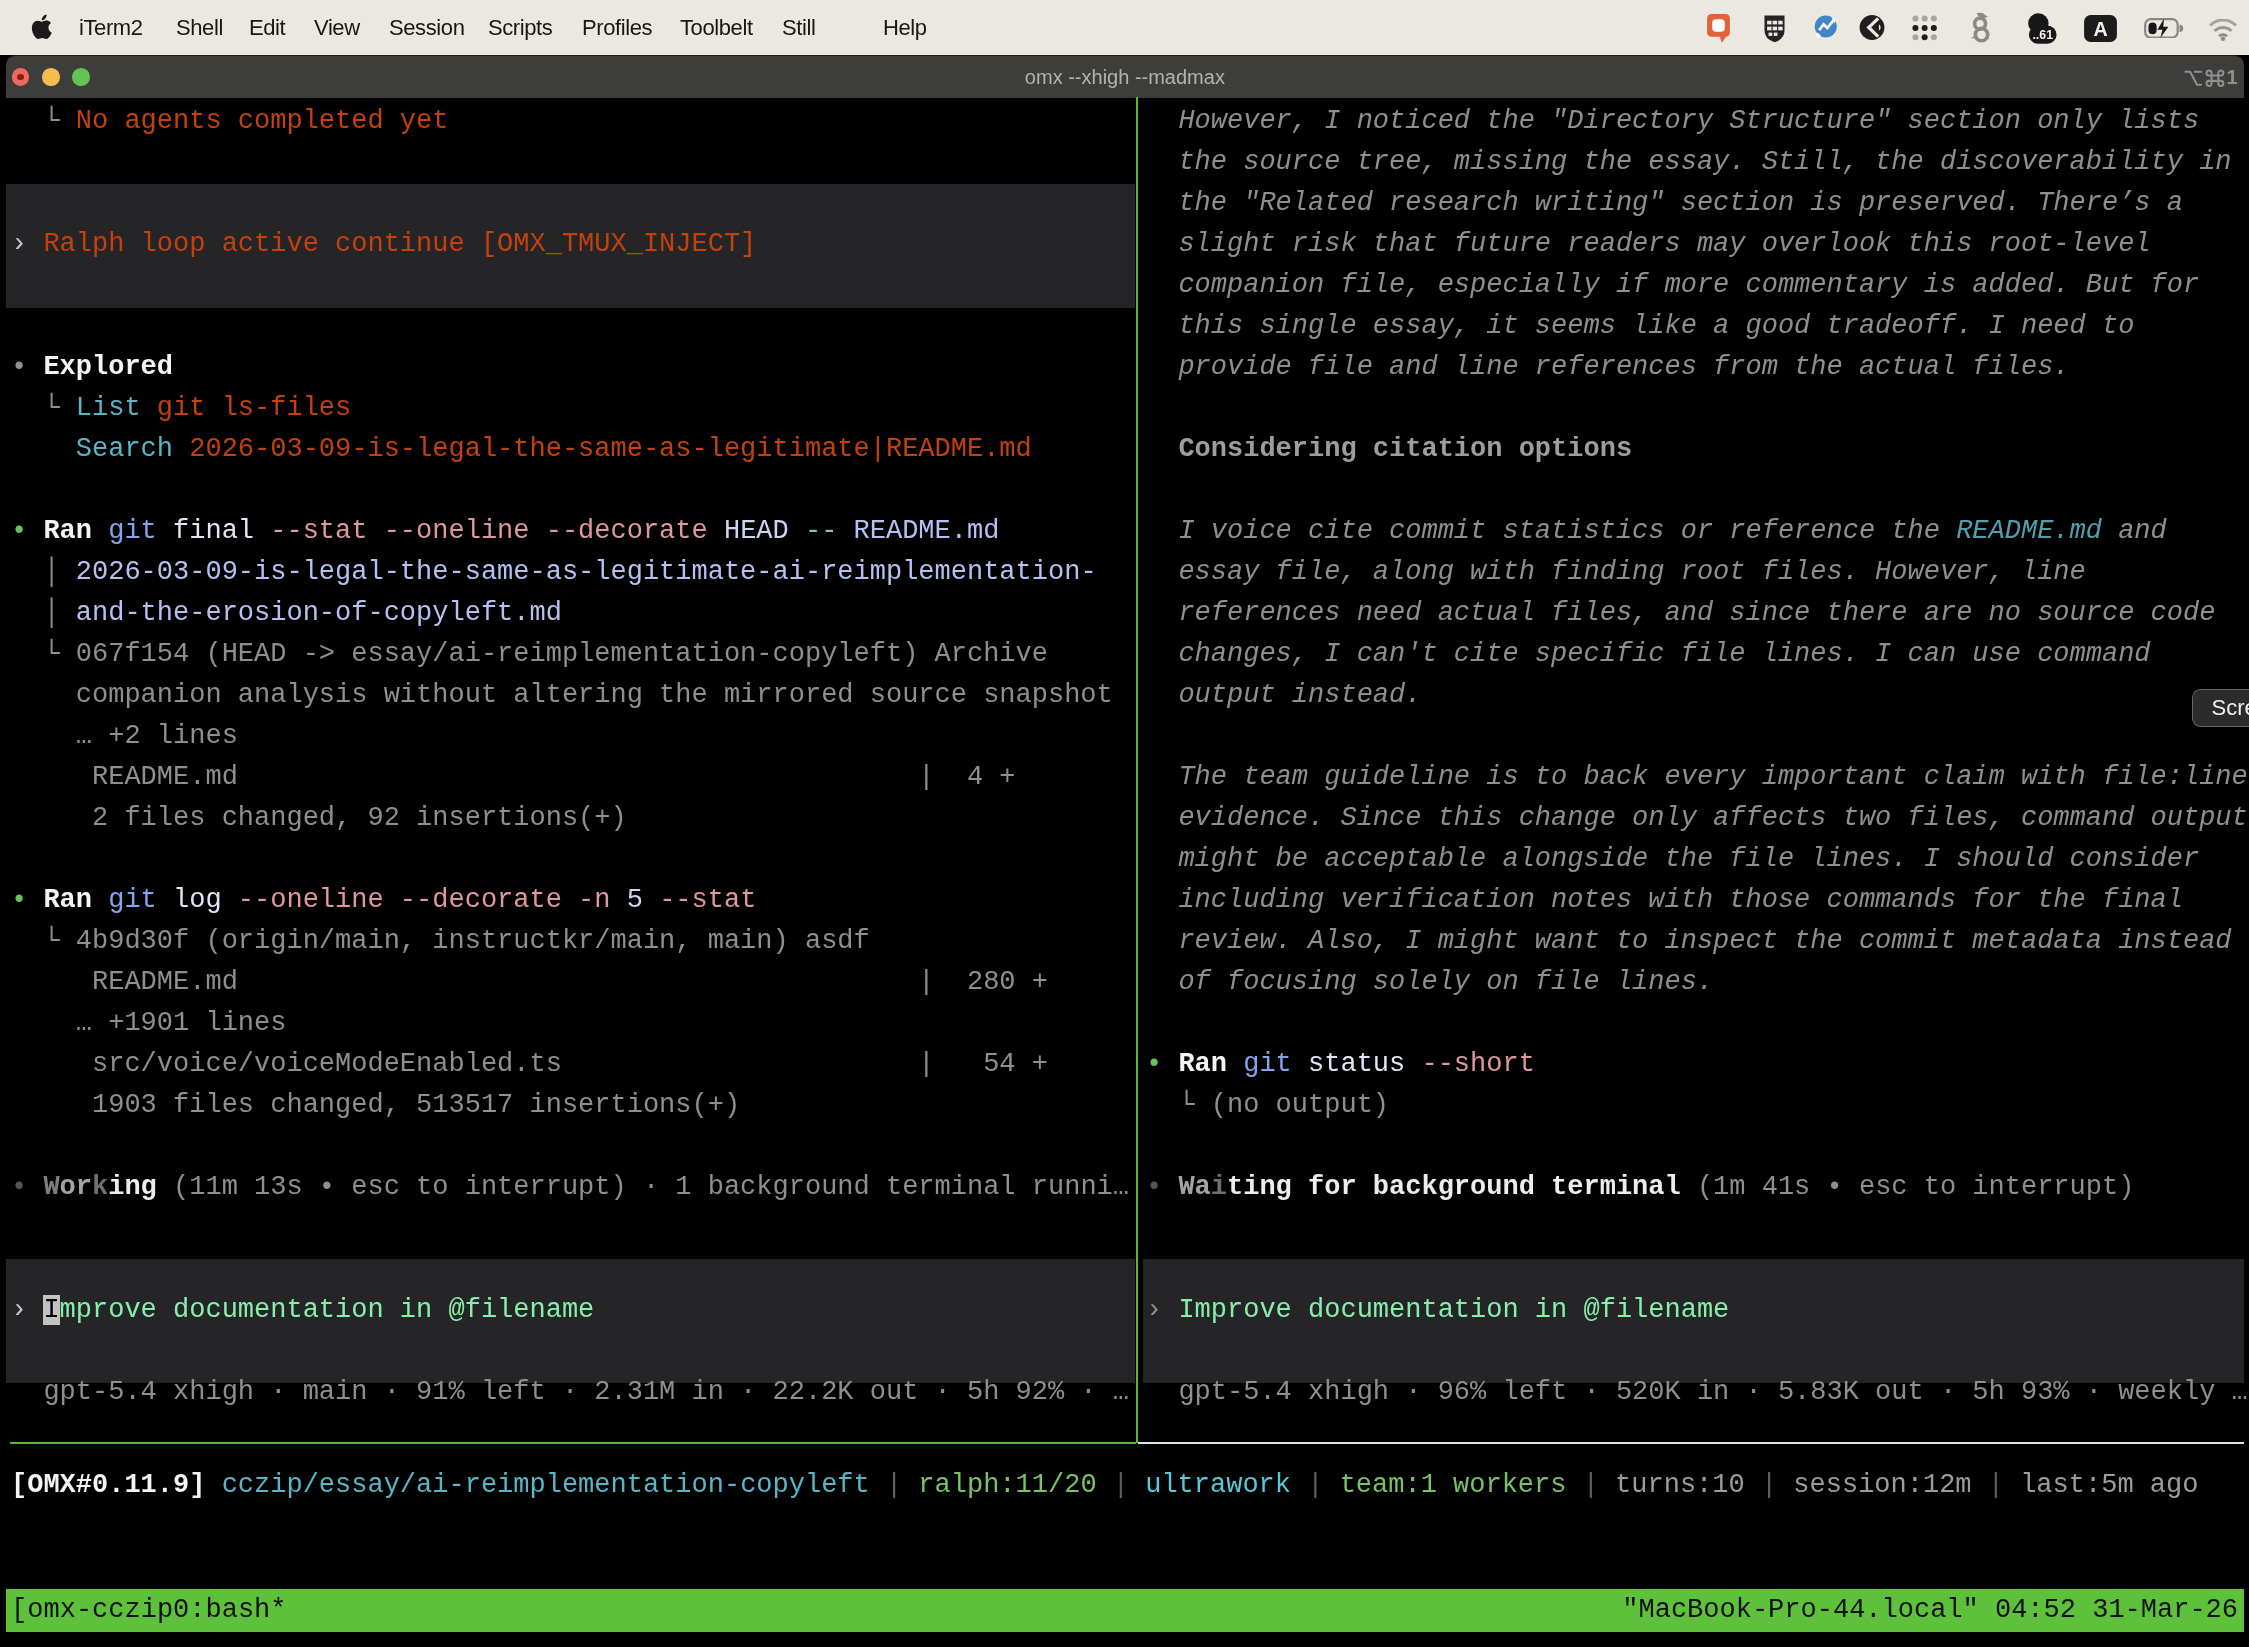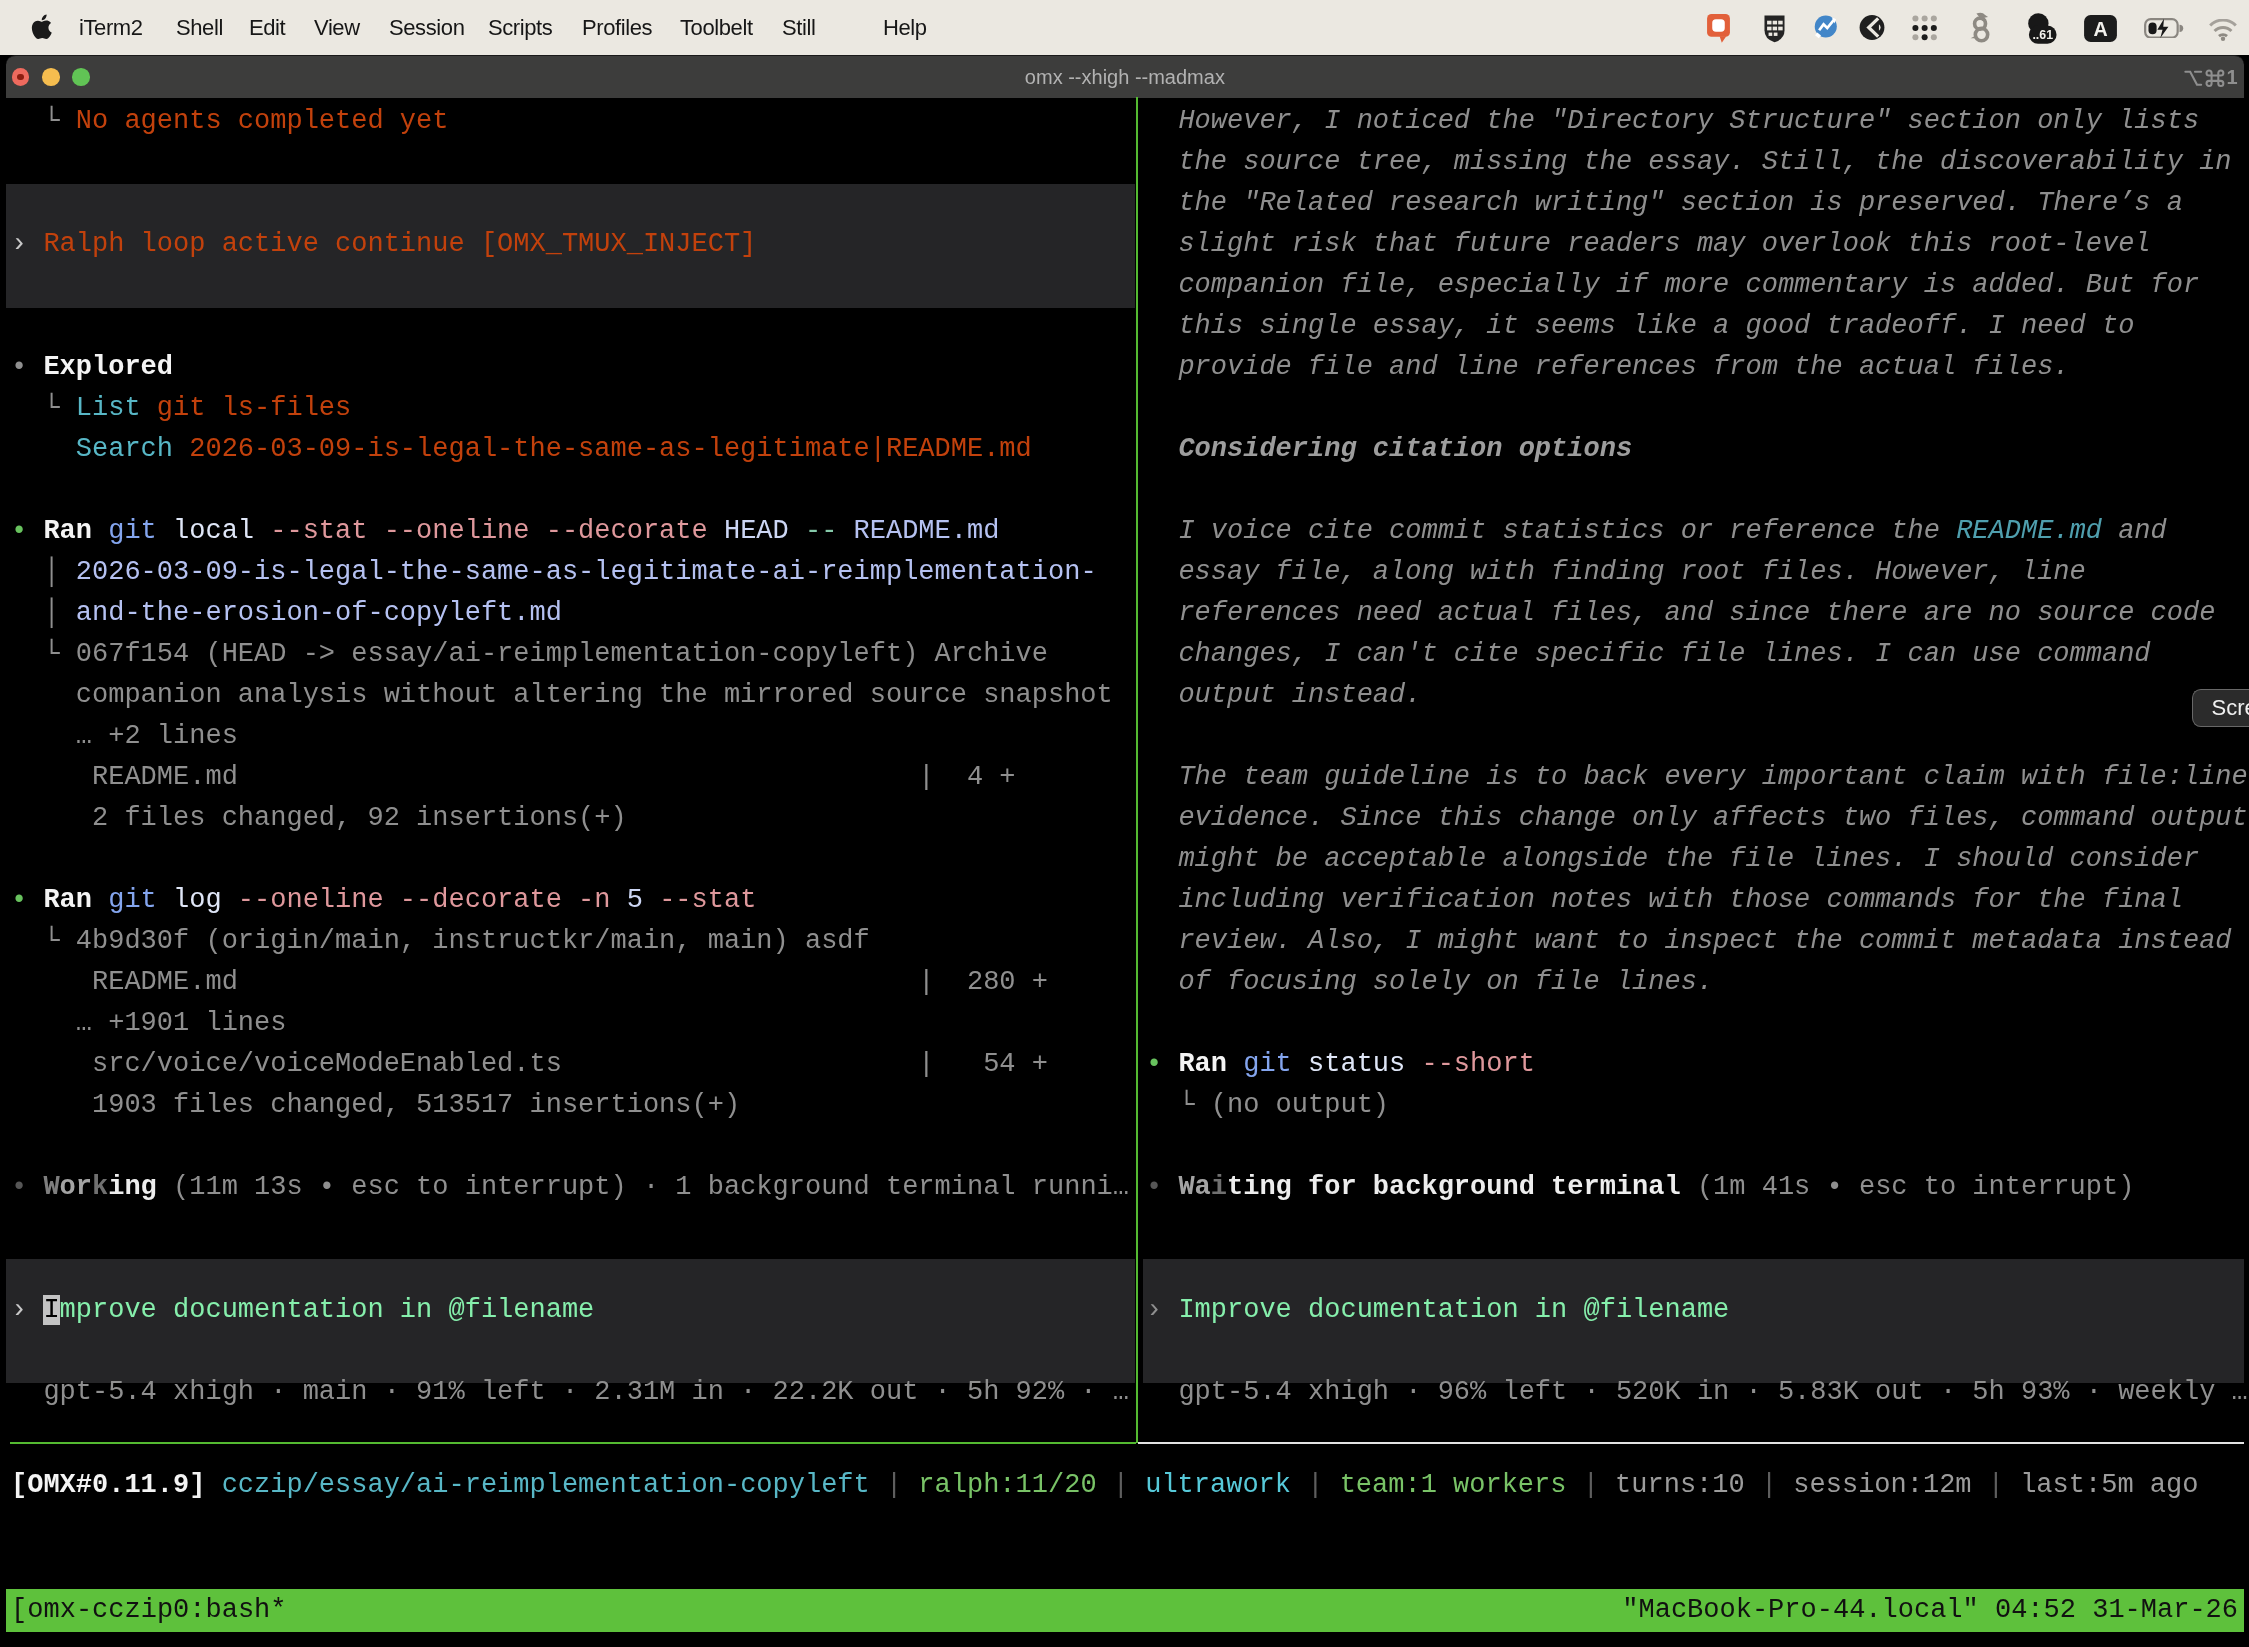--- a/index.html
+++ b/index.html
@@ -34,21 +34,21 @@
 .fn{color:#b5c1f1}
 .cy{color:#58b7c6}
 .cy2{color:#57c9d9}
 .gn{color:#79c367}
 .gb{color:#68c25e}
 .gy{color:#9c9c9c}
 .sep{color:#5e5e5e}
 .inp{color:#86efac}
 .cur{background:#c3c3c3;color:#000}
 .it{color:#8f8f8f;font-style:italic}
-.itb{color:#9d9d9d;font-style:italic;font-weight:bold}
+.itb{color:#9d9d9d;font-weight:bold}
 .itc{color:#4f9fae;font-style:italic}
 #divider{position:absolute;background:#54ba31}
 #hbl{position:absolute;background:#54ba31}
 #hbr{position:absolute;background:#e3e3e3}
 #tmuxbar{position:absolute;left:5.9px;top:1589px;width:2238px;height:43px;background:#5ec13c;color:#111}
 #tmuxbar .lft{position:absolute;left:5.2px;top:0;line-height:42px}
 #tmuxbar .rgt{position:absolute;right:5.9px;top:0;line-height:42px}
 #scre{position:absolute;left:2192px;top:689px;width:58px;height:38px;background:#2b2b2b;
   border:1.5px solid #686868;border-right:none;border-radius:8.9px 0 0 8.9px;color:#f0f0f0;
   font-family:"Liberation Sans",sans-serif;font-size:22px;line-height:35px;padding-left:18.5px}
@@ -163,21 +163,21 @@
 <pre id="lpane" class="mono" style="position:absolute;left:11px;top:101px"><span class="dim">  └ </span><span class="fg">No agents completed yet</span>
 
 
 <span class="lp">› </span><span class="fg">Ralph loop active continue [OMX_TMUX_INJECT]</span>
 
 
 <span class="dim">• </span><span class="w">Explored</span>
 <span class="dim">  └ </span><span class="cy">List</span><span class="fg"> git ls-files</span>
     <span class="cy">Search</span><span class="fg"> 2026-03-09-is-legal-the-same-as-legitimate|README.md</span>
 
-<span class="gb">• </span><span class="w">Ran</span> <span class="b">git</span> <span class="sc">local</span> <span class="pk">--stat --oneline --decorate</span> <span class="pb">HEAD</span> <span class="tlg">--</span> <span class="fn">README.md</span>
+<span class="gb">• </span><span class="w">Ran</span> <span class="b">git</span> <span class="sc">final</span> <span class="pk">--stat --oneline --decorate</span> <span class="pb">HEAD</span> <span class="tlg">--</span> <span class="fn">README.md</span>
 <span class="dim">  │ </span><span class="fn">2026-03-09-is-legal-the-same-as-legitimate-ai-reimplementation-</span>
 <span class="dim">  │ </span><span class="fn">and-the-erosion-of-copyleft.md</span>
 <span class="dim">  └ 067f154 (HEAD -&gt; essay/ai-reimplementation-copyleft) Archive</span>
 <span class="dim">    companion analysis without altering the mirrored source snapshot</span>
 <span class="dim">    … +2 lines</span>
 <span class="dim">     README.md                                          |  4 +</span>
 <span class="dim">     2 files changed, 92 insertions(+)</span>
 
 <span class="gb">• </span><span class="w">Ran</span> <span class="b">git</span> <span class="sc">log</span> <span class="pk">--oneline --decorate -n</span> <span class="pb">5</span> <span class="pk">--stat</span>
 <span class="dim">  └ 4b9d30f (origin/main, instructkr/main, main) asdf</span>

